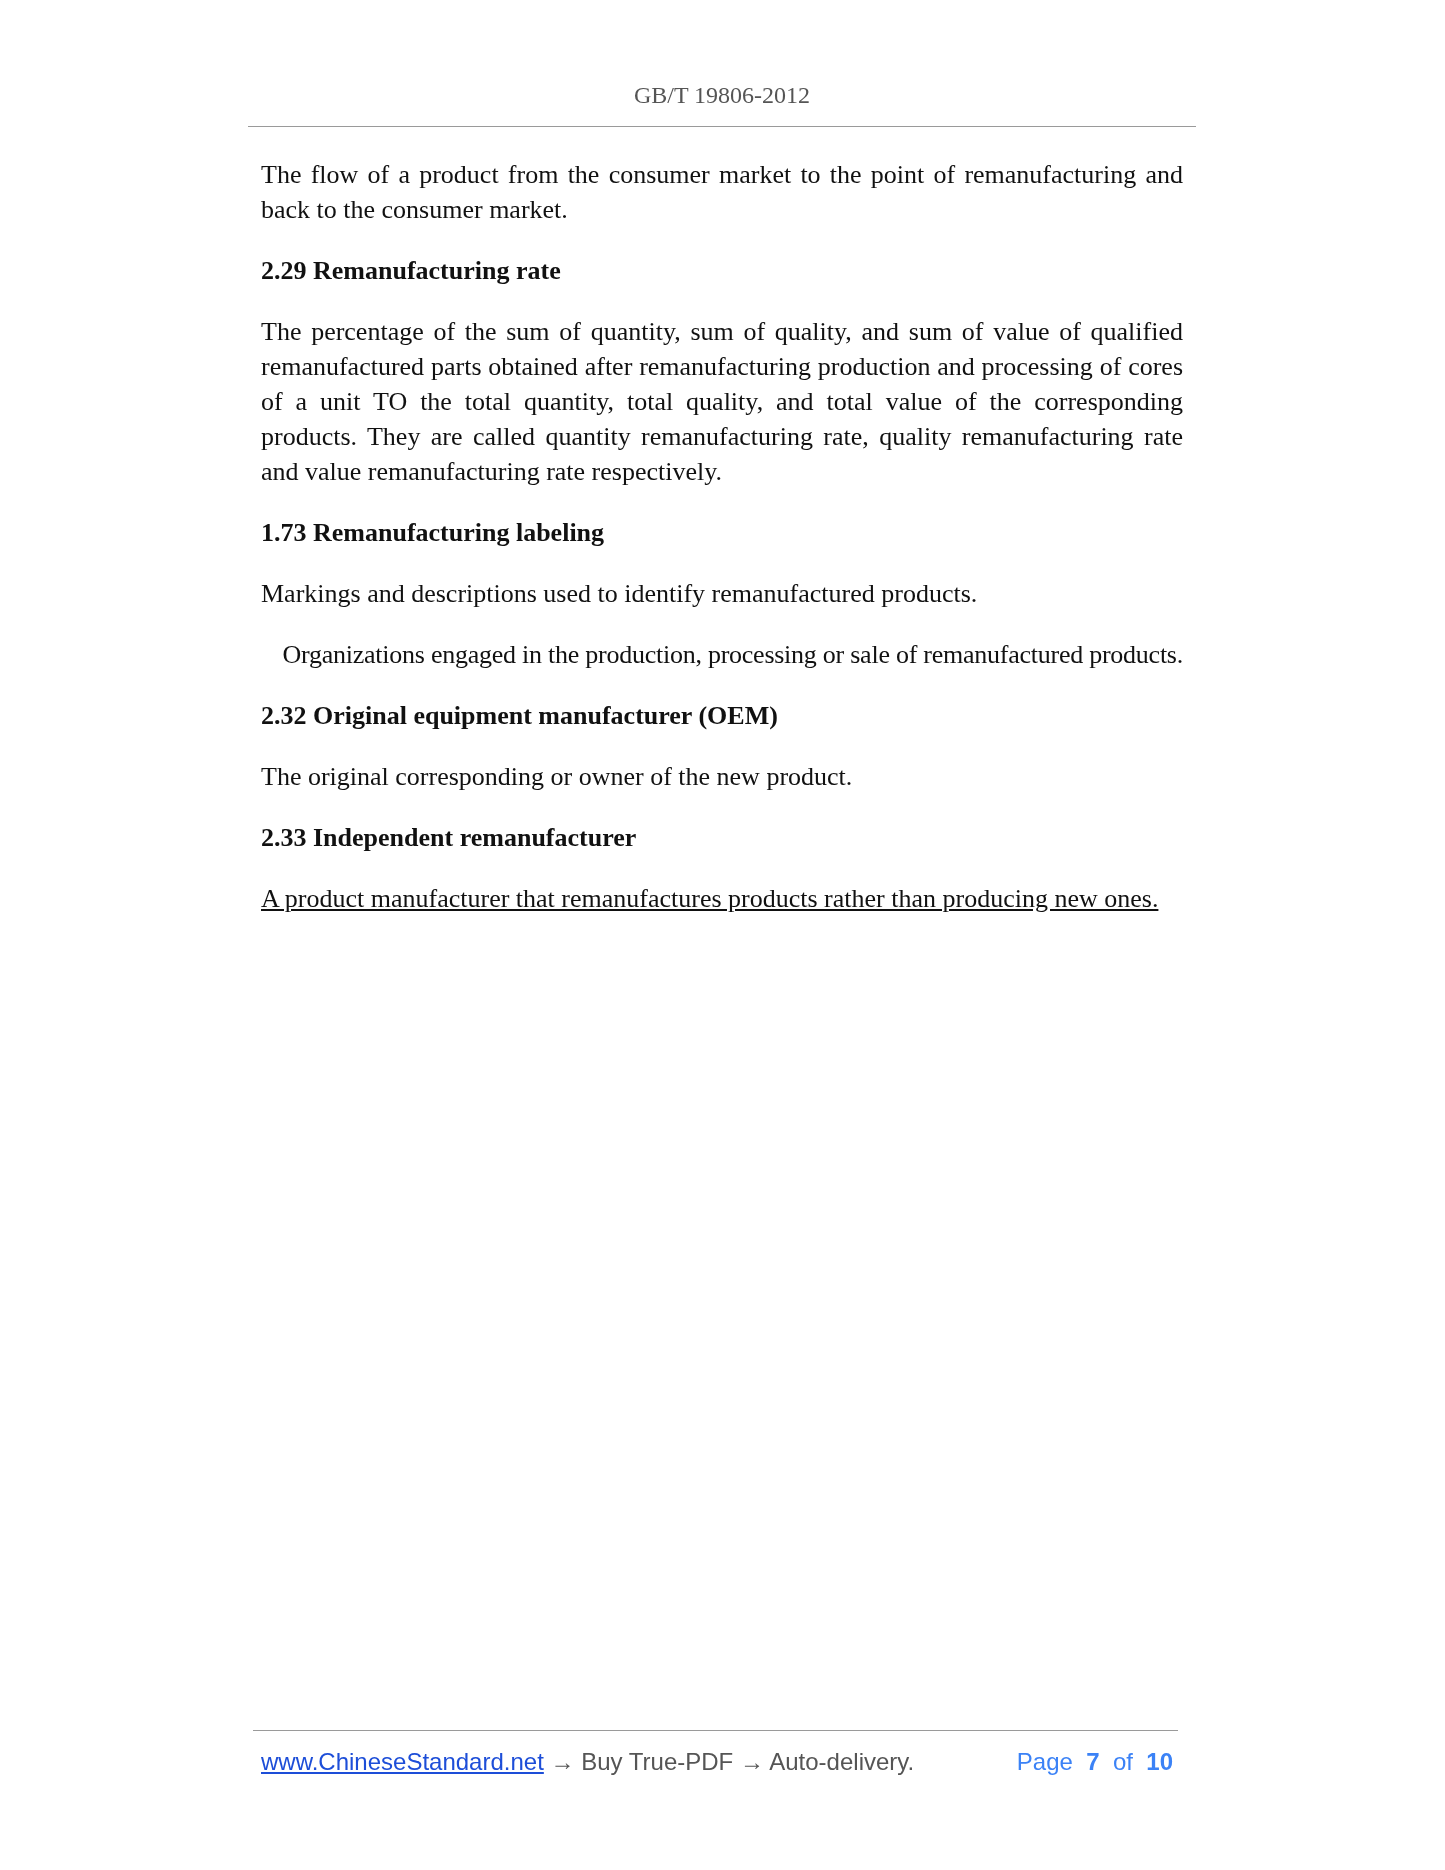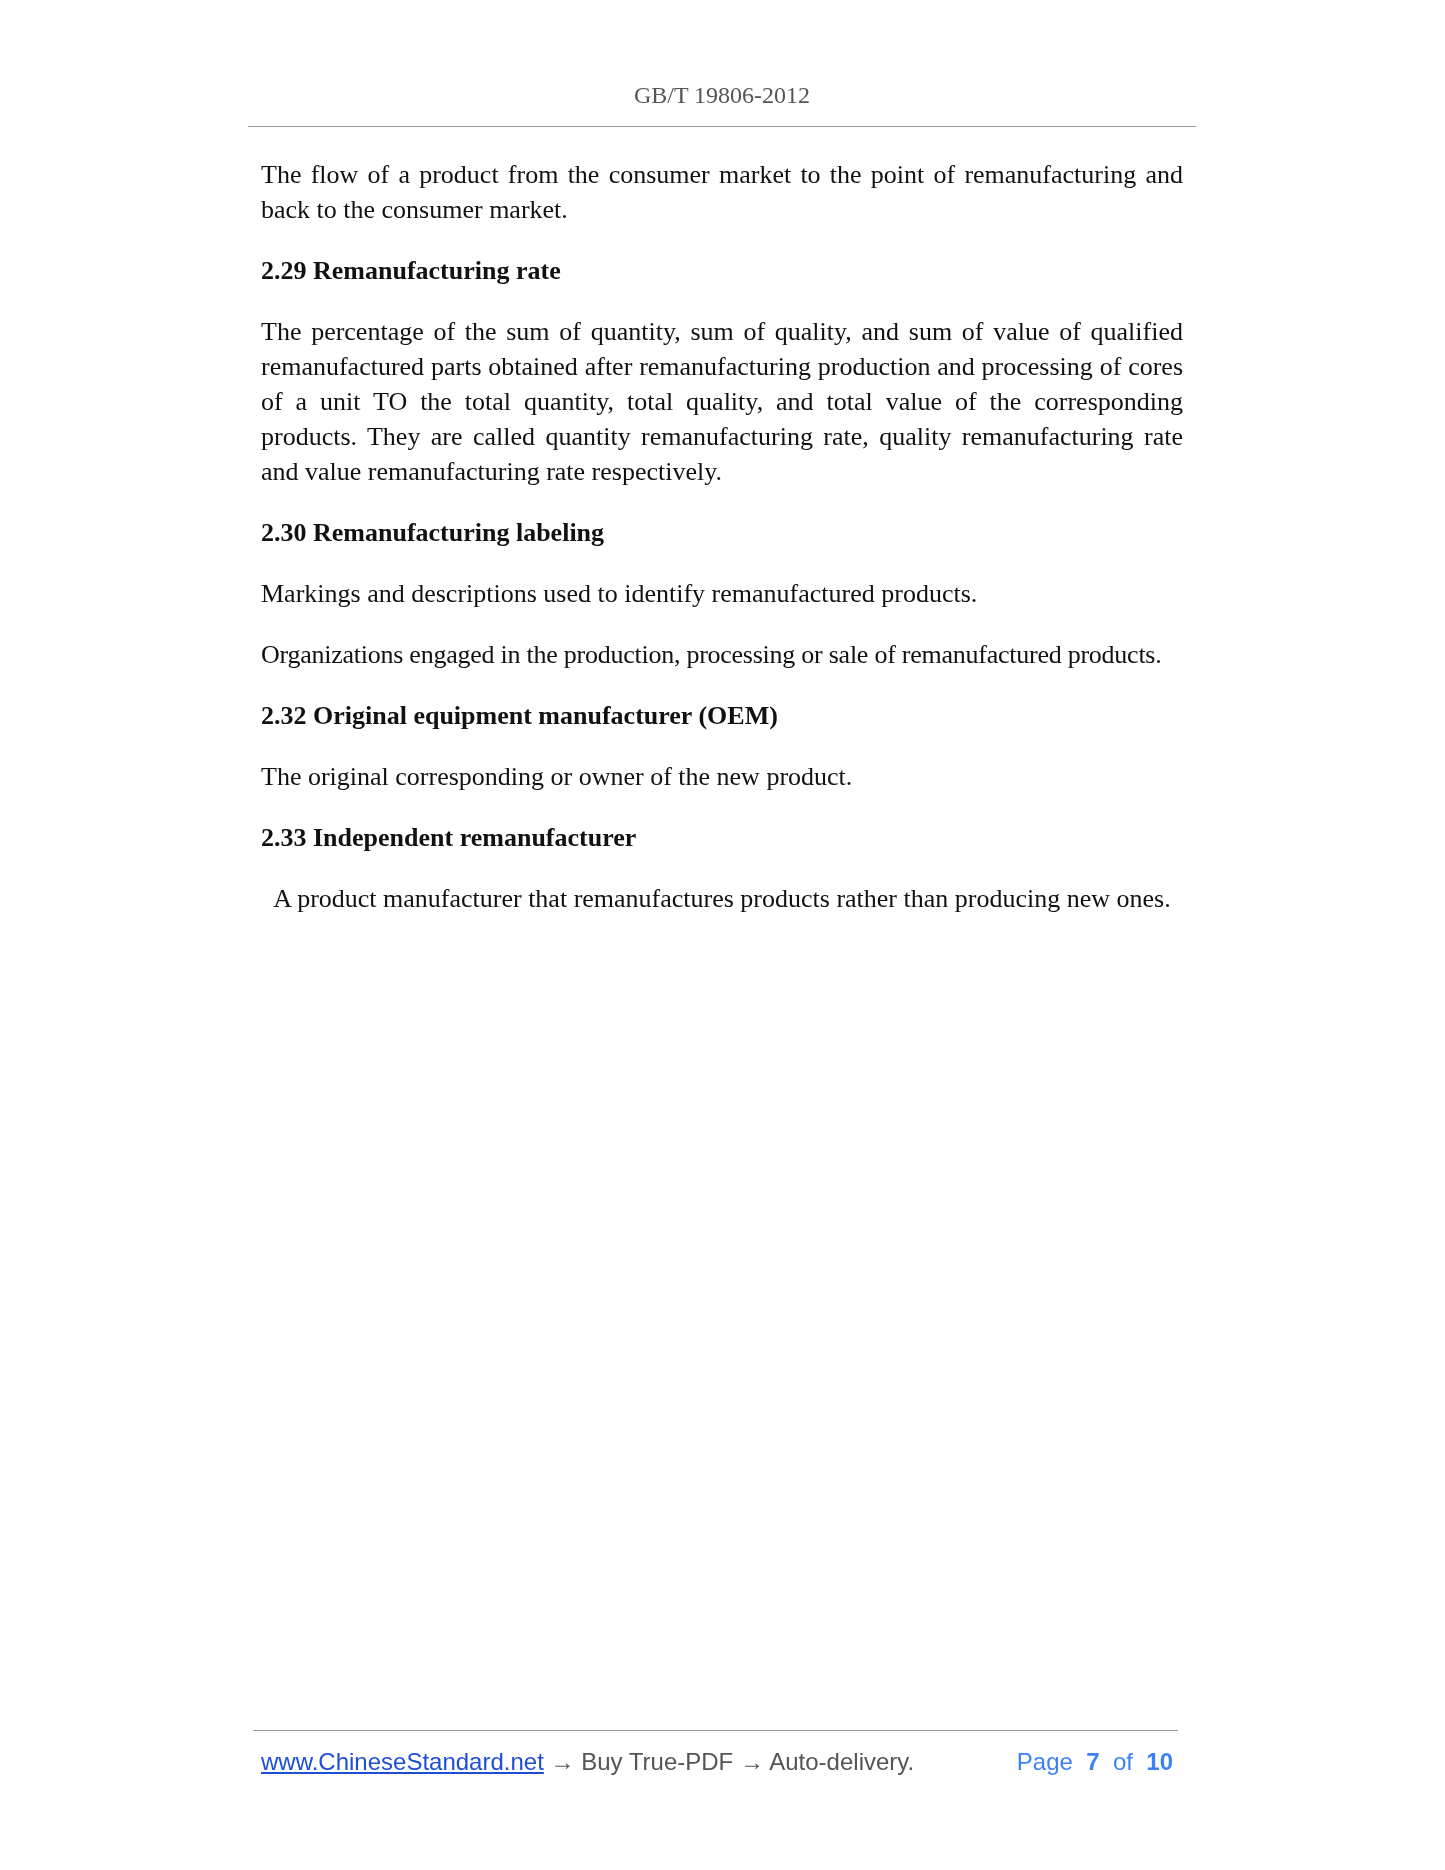--- a/index.html
+++ b/index.html
@@ -49,30 +49,30 @@
 
   <div class="running-header">GB/T 19806-2012</div>
   <div class="header-rule"></div>
 
   <div class="content">
     <p>The flow of a product from the consumer market to the point of remanufacturing and back to the consumer market.</p>
 
     <h3>2.29 Remanufacturing rate</h3>
     <p>The percentage of the sum of quantity, sum of quality, and sum of value of qualified remanufactured parts obtained after remanufacturing production and processing of cores of a unit TO the total quantity, total quality, and total value of the corresponding products. They are called quantity remanufacturing rate, quality remanufacturing rate and value remanufacturing rate respectively.</p>
 
-    <h3>2.30 Remanufacturing labeling</h3>
+    <h3>1.73 Remanufacturing labeling</h3>
     <p>Markings and descriptions used to identify remanufactured products.</p>
 
-    <p style="text-align:left; letter-spacing:-0.25px;">Organizations engaged in the production, processing or sale of remanufactured products.</p>
+    <p style="text-align:right; letter-spacing:-0.25px;">Organizations engaged in the production, processing or sale of remanufactured products.</p>
 
     <h3>2.32 Original equipment manufacturer (OEM)</h3>
     <p>The original corresponding or owner of the new product.</p>
 
     <h3>2.33 Independent remanufacturer</h3>
-    <p style="text-align:center;">A product manufacturer that remanufactures products rather than producing new ones.</p>
+    <p style="text-align:left;text-decoration:underline;">A product manufacturer that remanufactures products rather than producing new ones.</p>
   </div>
 
   <div class="footer-rule"></div>
 
   <div class="footer-left">
     <a>www.ChineseStandard.net</a><span> → </span><span>Buy True-PDF</span><span> → </span><span>Auto-delivery.</span>
   </div>
 
   <div class="footer-right">
     <span>Page</span>&nbsp;

